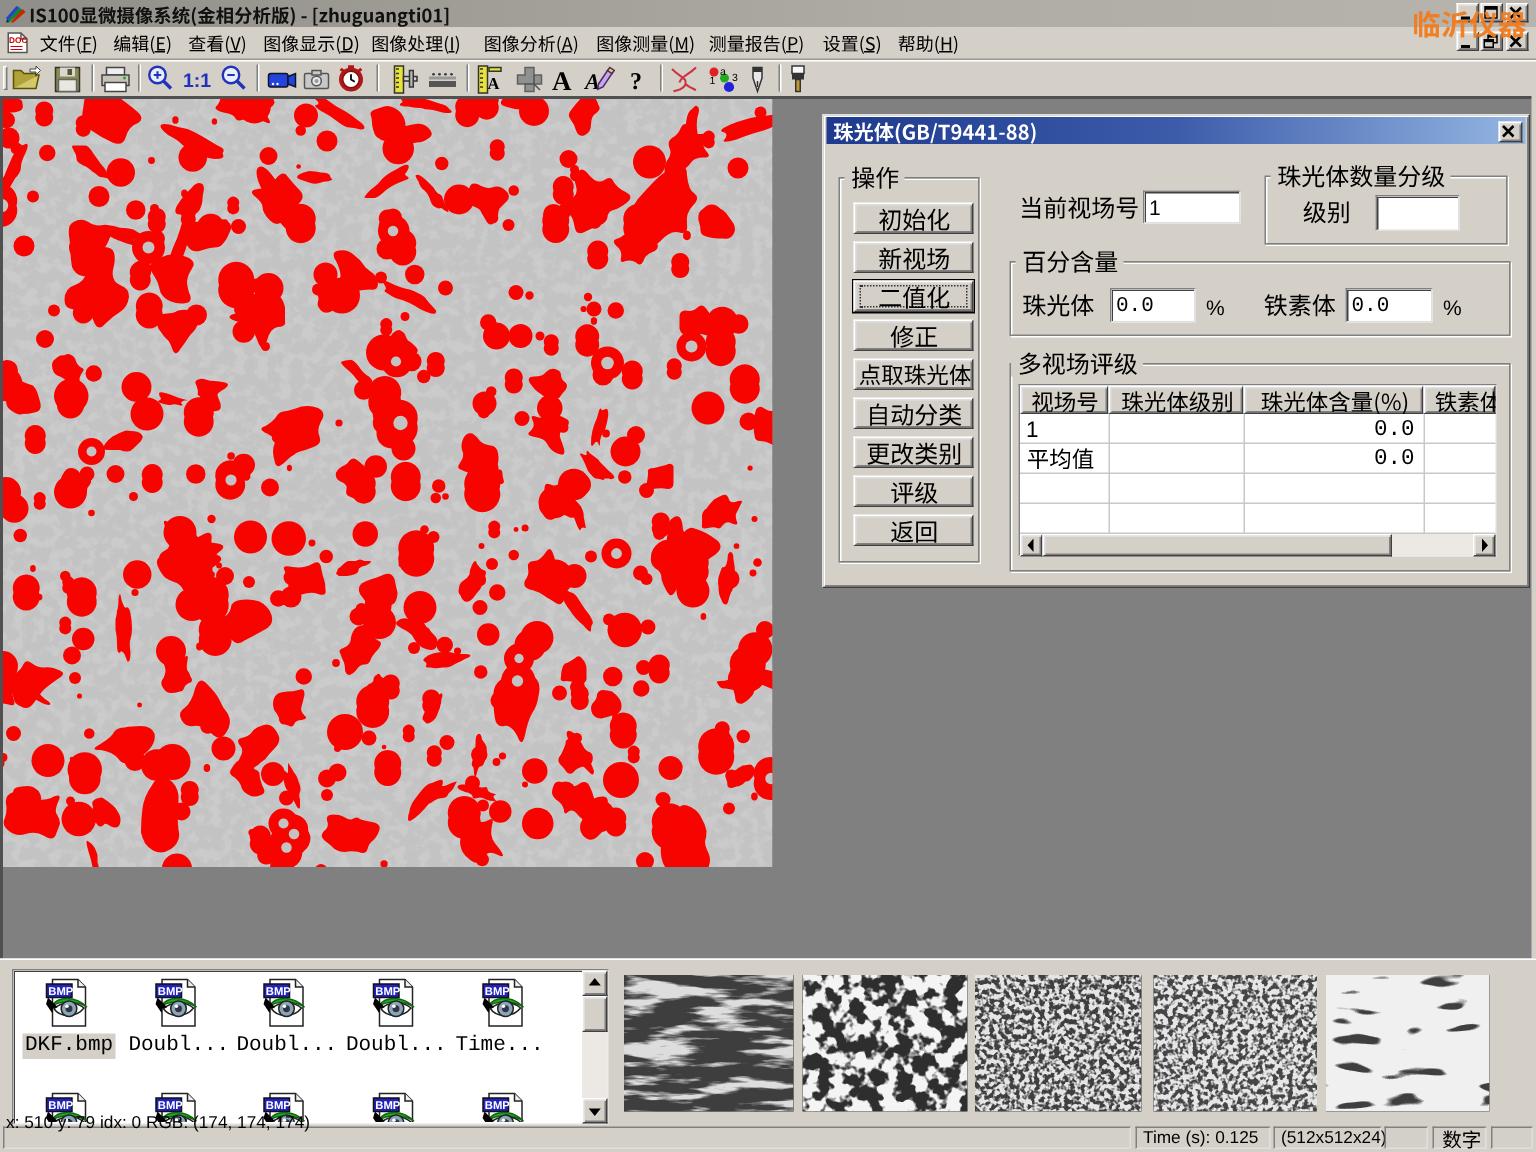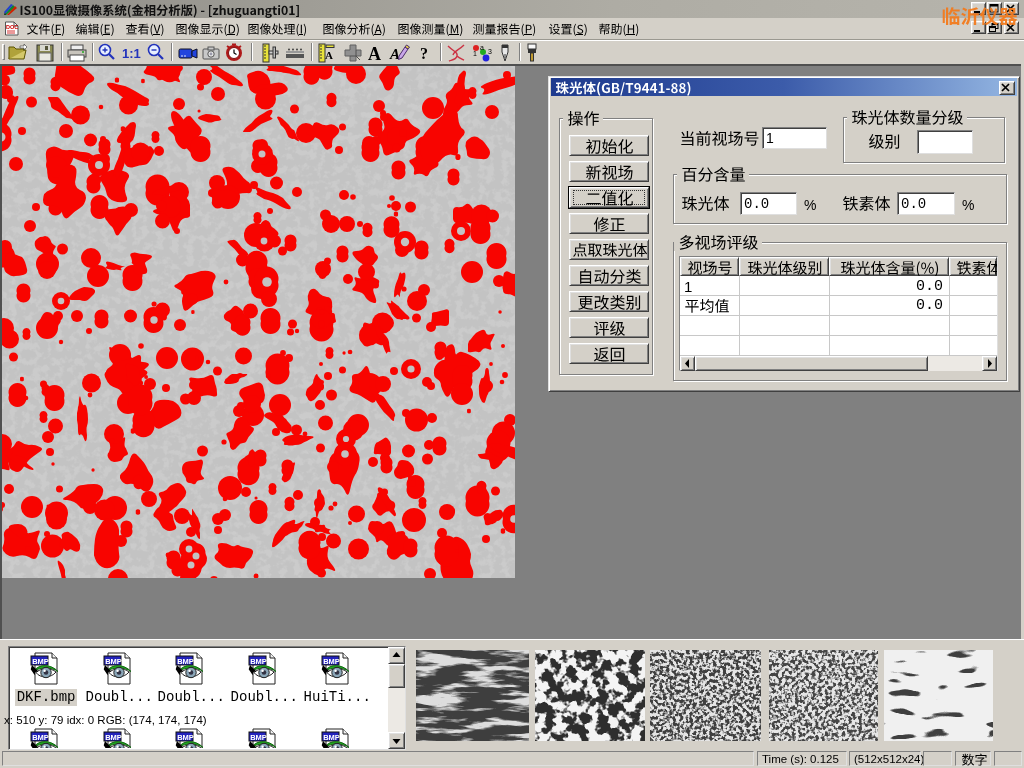--- a/index.html
+++ b/index.html
@@ -929,21 +929,21 @@
 <path d="M22 1 V6 H27" fill="#f0f0f0" stroke="#222"></path>
 <rect x="1" y="4" width="17" height="9" fill="#2222bb" stroke="#111"></rect>
 <text x="2.2" y="11.5" font-size="7.5" font-weight="bold" fill="#fff" font-family="Liberation Sans">BMP</text>
 <path d="M4 19 C9 11.5 21 12 28 19.5 C22 15 10 15 4 19Z" fill="#22aa22" stroke="#116611"></path>
 <path d="M6 20.5 C11 15.5 21 15.5 26 20 C21 26.5 10 26.5 6 20.5Z" fill="#fff" stroke="#222"></path>
 <circle cx="16" cy="20.5" r="5.2" fill="#8aa6b8" stroke="#222"></circle>
 <circle cx="16" cy="20.5" r="2.3" fill="#334"></circle>
 <circle cx="14.6" cy="18.8" r="1.2" fill="#fff"></circle>
 <path d="M2 13 l6.5 6.5 -3.2 0.6 -0.6 3.2 -4 -6Z" fill="#000"></path>
 </svg>
-<div class="abs" style="left:301.6px;top:689px;font:14px 'Liberation Mono';color:#000;padding:0 2px;line-height:17px">HuiTi...</div>
+<div class="abs" style="left:301.6px;top:689px;font:14px 'Liberation Mono';color:#000;padding:0 2px;line-height:17px">Time...</div>
 <svg class="abs" style="left:30px;top:728px" width="30" height="20" viewBox="0 0 30 20">
 <path d="M5 1 H22 L27 6 V32 H5Z" fill="#fff" stroke="#222"></path>
 <path d="M22 1 V6 H27" fill="#f0f0f0" stroke="#222"></path>
 <rect x="1" y="4" width="17" height="9" fill="#2222bb" stroke="#111"></rect>
 <text x="2.2" y="11.5" font-size="7.5" font-weight="bold" fill="#fff" font-family="Liberation Sans">BMP</text>
 <path d="M4 19 C9 11.5 21 12 28 19.5 C22 15 10 15 4 19Z" fill="#22aa22" stroke="#116611"></path>
 <path d="M6 20.5 C11 15.5 21 15.5 26 20 C21 26.5 10 26.5 6 20.5Z" fill="#fff" stroke="#222"></path>
 <circle cx="16" cy="20.5" r="5.2" fill="#8aa6b8" stroke="#222"></circle>
 <circle cx="16" cy="20.5" r="2.3" fill="#334"></circle>
 <circle cx="14.6" cy="18.8" r="1.2" fill="#fff"></circle>
@@ -1052,21 +1052,21 @@
     <rect width="109" height="91" fill="#3f3f3f"></rect>
 <filter id="t5">
       <feTurbulence type="fractalNoise" baseFrequency="0.03 0.1" numOctaves="2" seed="4"></feTurbulence>
 <feColorMatrix type="matrix" values="0 0 0 0 0.87  0 0 0 0 0.87  0 0 0 0 0.87  16 0 0 0 -4.6"></feColorMatrix>
 <feComposite operator="in" in2="SourceGraphic"></feComposite>
     </filter>
 <rect width="109" height="91" filter="url(#t5)"></rect>
   </svg>
 <div class="abs" style="left:0;top:750px;width:1024px;height:18px;background:#d4d0c8"></div>
 <div class="sunk2 abs" style="left:2px;top:751px;width:752px;height:15px"></div>
-<div class="abs" style="left:4px;top:714px;font:11.5px 'Liberation Sans';color:#000">x: 510 y: 79  idx: 0  RGB: (174, 174, 174)</div>
+<div class="abs" style="left:4px;top:743px;font:11.5px 'Liberation Sans';color:#000">x: 510 y: 79  idx: 0  RGB: (174, 174, 174)</div>
 <div class="sunk2 abs" style="left:757px;top:751px;width:90px;height:15px"></div>
 <div class="abs" style="left:762px;top:753px;font:11.5px 'Liberation Sans';color:#000">Time (s): 0.125</div>
 <div class="sunk2 abs" style="left:849px;top:751px;width:72px;height:15px"></div>
 <div class="abs" style="left:854px;top:753px;font:11.5px 'Liberation Sans';color:#000">(512x512x24)</div>
 <div class="sunk2 abs" style="left:923px;top:751px;width:29px;height:15px"></div>
 <div class="sunk2 abs" style="left:955px;top:751px;width:36px;height:15px"></div>
 <svg style="position:absolute;left:961px;top:752px;overflow:hidden" width="29" height="18">
     <path d="M6.3 1.9C6 2.4 5.6 3.2 5.3 3.7L5.9 4C6.3 3.5 6.7 2.9 7.1 2.3ZM1.6 2.3C2 2.8 2.3 3.6 2.5 4L3.2 3.7C3.1 3.2 2.7 2.5 2.4 2ZM5.8 9.2C5.5 9.9 5.1 10.5 4.6 11C4.1 10.7 3.6 10.5 3.1 10.3C3.3 10 3.5 9.6 3.7 9.2ZM1.9 10.6C2.6 10.9 3.3 11.2 3.9 11.5C3.1 12.1 2.1 12.5 1 12.8C1.2 13 1.4 13.3 1.5 13.5C2.7 13.2 3.8 12.7 4.7 12C5.2 12.2 5.6 12.5 5.9 12.7L6.5 12.1C6.2 11.8 5.8 11.6 5.4 11.4C6.1 10.6 6.6 9.7 6.9 8.6L6.4 8.4L6.2 8.4H4.1L4.4 7.7L3.5 7.6C3.4 7.8 3.3 8.1 3.2 8.4H1.4V9.2H2.8C2.5 9.8 2.2 10.2 1.9 10.6ZM3.8 1.7V4.1H1.1V4.9H3.5C2.9 5.8 1.9 6.6 1 7C1.2 7.1 1.4 7.5 1.5 7.7C2.3 7.3 3.2 6.5 3.8 5.8V7.4H4.8V5.6C5.4 6 6.2 6.7 6.5 7L7 6.3C6.7 6 5.6 5.3 4.9 4.9H7.4V4.1H4.8V1.7ZM8.7 1.8C8.4 4.1 7.8 6.3 6.8 7.6C7 7.8 7.3 8.1 7.5 8.2C7.8 7.7 8.1 7.2 8.4 6.5C8.7 7.8 9 9 9.5 10C8.8 11.3 7.8 12.2 6.4 12.9C6.5 13.1 6.8 13.5 6.9 13.7C8.2 13 9.2 12.1 10 10.9C10.7 12 11.5 12.9 12.5 13.5C12.6 13.3 12.9 12.9 13.1 12.8C12 12.2 11.2 11.2 10.5 10C11.2 8.7 11.7 7.1 11.9 5.1H12.8V4.2H9.1C9.3 3.5 9.5 2.7 9.6 1.9ZM11 5.1C10.8 6.6 10.5 7.9 10 9C9.5 7.9 9.2 6.5 8.9 5.1Z M19.5 7.9V8.7H14.4V9.6H19.5V12.4C19.5 12.6 19.4 12.7 19.2 12.7C18.9 12.7 18.1 12.7 17.2 12.7C17.4 12.9 17.6 13.4 17.6 13.6C18.8 13.6 19.4 13.6 19.9 13.5C20.4 13.3 20.5 13 20.5 12.5V9.6H25.6V8.7H20.5V8.2C21.7 7.6 22.8 6.7 23.6 5.9L23 5.4L22.7 5.4H16.5V6.4H21.8C21.1 6.9 20.2 7.5 19.5 7.9ZM19 1.9C19.3 2.2 19.5 2.7 19.7 3H14.5V5.7H15.5V4H24.5V5.7H25.5V3H20.8C20.6 2.6 20.3 2 20 1.6Z" fill="#000"></path>
   </svg>
 <div class="sunk2 abs" style="left:994px;top:751px;width:28px;height:15px"></div>

